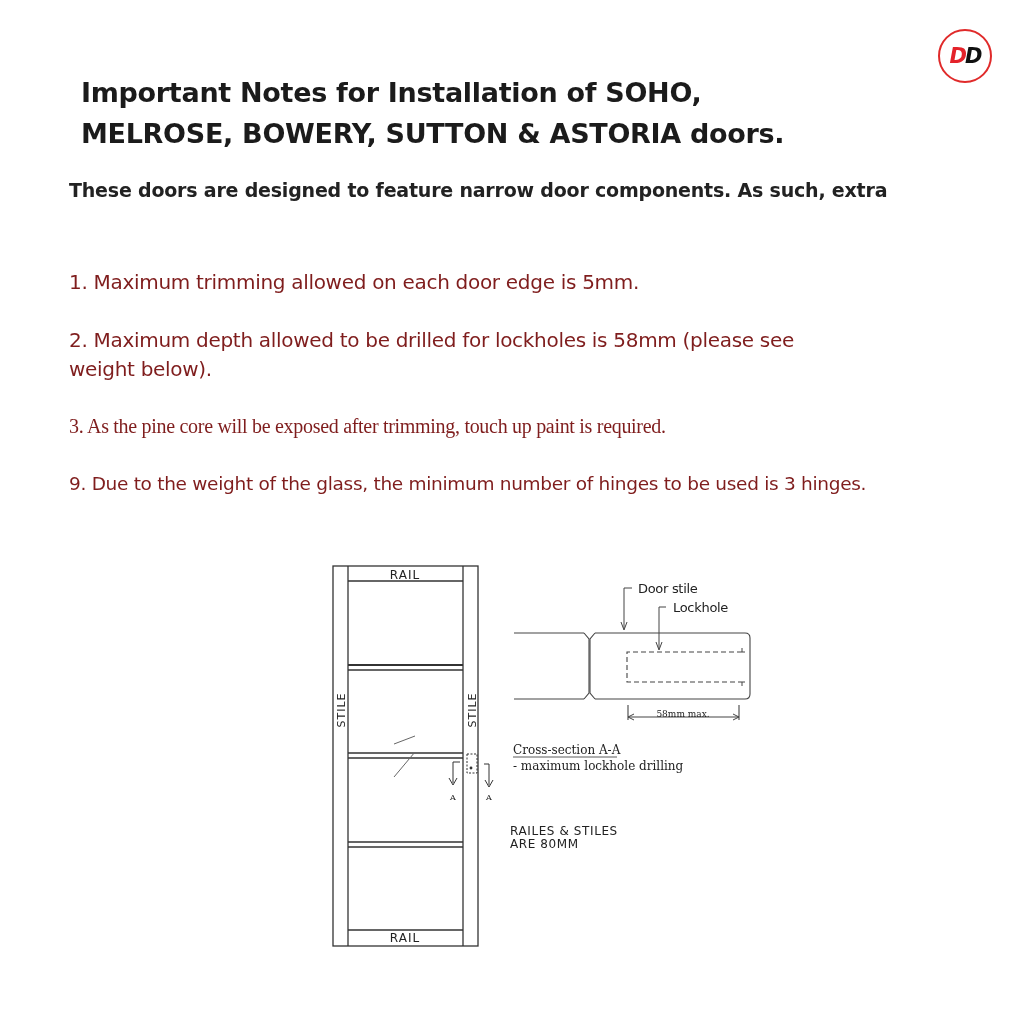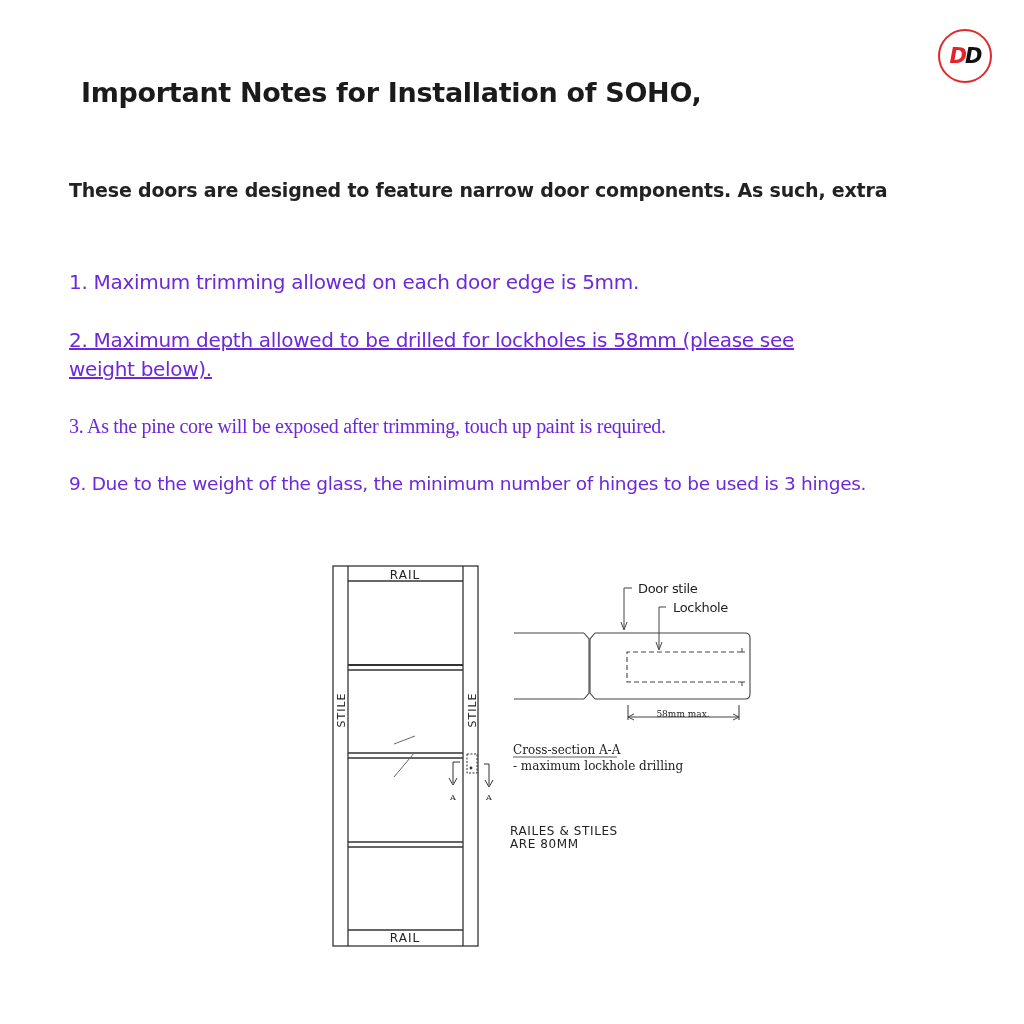--- a/index.html
+++ b/index.html
@@ -2,39 +2,40 @@
 <html><head>
 <meta charset="utf-8">
 <style>
   html, body { margin: 0; padding: 0; background: #ffffff; }
   body { width: 1024px; height: 1024px; position: relative; overflow: hidden; font-family: "DejaVu Sans", "Liberation Sans", sans-serif; color: #1b1b1b; }
   .logo { position: absolute; left: 938px; top: 29px; width: 54px; height: 54px; border: 2px solid #e02a2a; border-radius: 50%; box-sizing: border-box; display: flex; align-items: center; justify-content: center; font-family: "DejaVu Sans", sans-serif; font-weight: bold; font-style: italic; font-size: 21px; letter-spacing: -2px; }
   .logo .d1 { color: #e4222a; }
   .logo .d2 { color: #111111; }
   .title { position: absolute; left: 69px; top: 60px; width: 880px; font-size: 27px; font-weight: bold; line-height: 41px; letter-spacing: -0.3px; margin: 12px; }
   .intro { position: absolute; left: 69px; top: 176px; width: 880px; font-size: 19px; font-weight: bold; line-height: 28px; color: #222; margin: 0; letter-spacing: -0.2px; }
-  .note { position: absolute; left: 69px; width: 880px; font-size: 20px; line-height: 29px; color: #6d28d9; margin: 0; letter-spacing: -0.3px; }
+  .note { position: absolute; left: 69px; width: 880px; font-size: 20px; line-height: 29px; color: #7f1d1d; margin: 0; letter-spacing: -0.3px; }
   .note.n1 { top: 268px; }
-  .note.n2 { top: 326px; text-decoration: underline; }
+  .note.n2 { top: 326px; }
   .note.n3 { top: 412px; font-family: Liberation Serif, serif; }
   .note.n4 { top: 469px; font-size: 18.5px; letter-spacing: -0.3px; }
   .diagram { position: absolute; left: 0; top: 0; width: 1024px; height: 1024px; pointer-events: none; }
   .diagram text { font-family: "DejaVu Sans", sans-serif; fill: #222; }
   .serif { font-family: "DejaVu Serif", "Liberation Serif", serif !important; }
 </style>
 </head>
 <body>
 
 <div class="logo">
   <span class="d1">D</span>
     <span class="d2">D</span>
 </div>
 
 <h1 class="title">
   <span>Important Notes for Installation of SOHO,</span><br>
+  <span>MELROSE, BOWERY, SUTTON &amp; ASTORIA doors.</span>
 </h1>
 
 <p class="intro">
   <span>These doors are designed to feature narrow door components. As such, extra</span><br>
 </p>
 
 <p class="note n1">1. Maximum trimming allowed on each door edge is 5mm.</p>
 <p class="note n2">
   <span>2. Maximum depth allowed to be drilled for lockholes is 58mm (please see</span><br>
   <span>weight below).</span>

